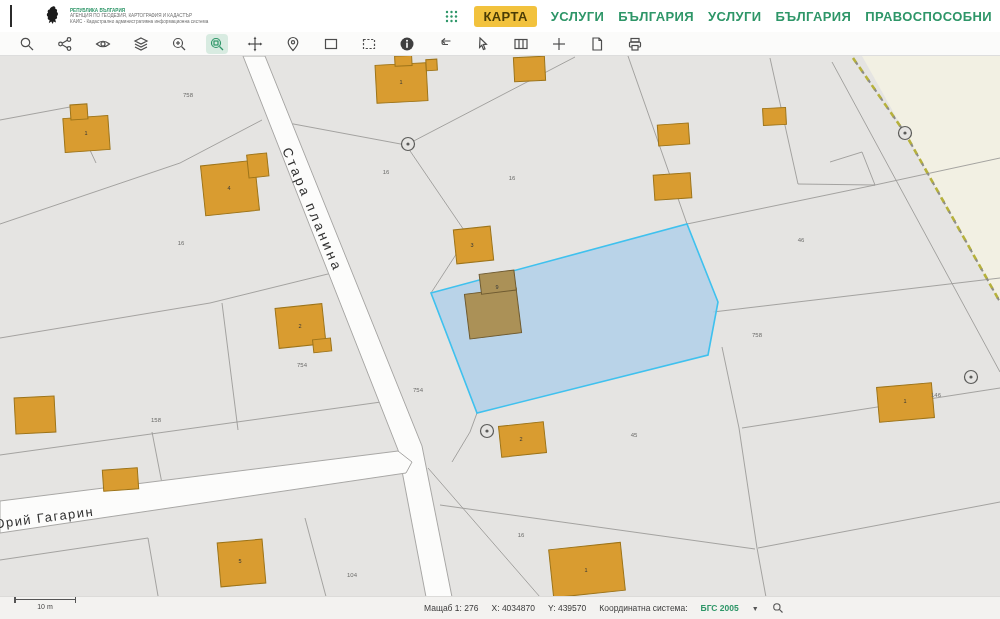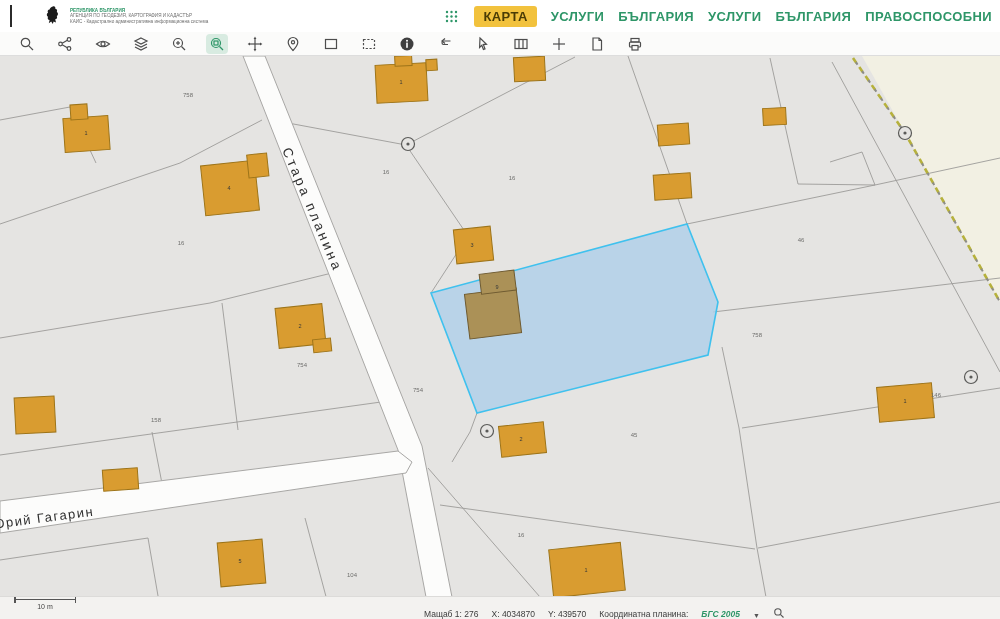--- a/index.html
+++ b/index.html
@@ -38,24 +38,24 @@
   .tool.active svg{stroke:#2e9668;}
   
   .map-wrap{position:absolute;left:0;top:56px;width:1000px;height:563px;background:#e5e4e2;}
   svg text{user-select:none;}
   
   .statusbar{
     position:absolute;left:0;bottom:0;width:1000px;height:22px;background:#f3f2f0;
     border-top:1px solid #dcdbd9;
   }
   .sb-items{
-    position:absolute;left:424px;top:0;height:22px;display:flex;align-items:flex-end;gap:13px;
+    position:absolute;left:424px;top:0;height:22px;display:flex;align-items:center;gap:13px;
     font-size:8.5px;color:#3c3c3c;white-space:nowrap;
   }
-  .sb-crs{color:#2e9668;font-weight:bold;font-style:italic;}
+  .sb-crs{color:#2e9668;font-weight:bold;}
   .sb-caret{font-size:7px;color:#555;cursor:pointer;}
   .sb-search{display:flex;align-items:center;cursor:pointer;}
   .scalebar{position:absolute;left:14px;top:2px;width:62px;}
   .scalebar .bar{height:1px;border-top:1.5px solid #555;position:relative;}
   .scalebar .bar:before,.scalebar .bar:after{
     content:"";position:absolute;top:-3px;width:1.5px;height:6px;background:#555;
   }
   .scalebar .bar:before{left:0;}
   .scalebar .bar:after{right:0;}
   .scalebar .lbl{font-size:7px;color:#444;text-align:center;margin-top:2px;}
@@ -344,21 +344,21 @@
 
 <div class="statusbar">
   <div class="scalebar">
     <div class="bar"></div>
     <div class="lbl">10 m</div>
   </div>
   <div class="sb-items">
     <span>Мащаб 1: 276</span>
     <span>X: 4034870</span>
     <span>Y: 439570</span>
-    <span>Координатна планина:</span>
+    <span>Координатна система:</span>
     <span class="sb-crs">БГС 2005</span>
     <span class="sb-caret">▼</span>
     <span class="sb-search">
       <svg width="12" height="12" viewBox="0 0 16 16" style="stroke:#555;fill:none;stroke-width:1.5">
           <circle cx="6.5" cy="6.5" r="4.2"></circle>
           <line x1="9.8" y1="9.8" x2="14" y2="14"></line>
         </svg>
     </span>
   </div>
 </div>

